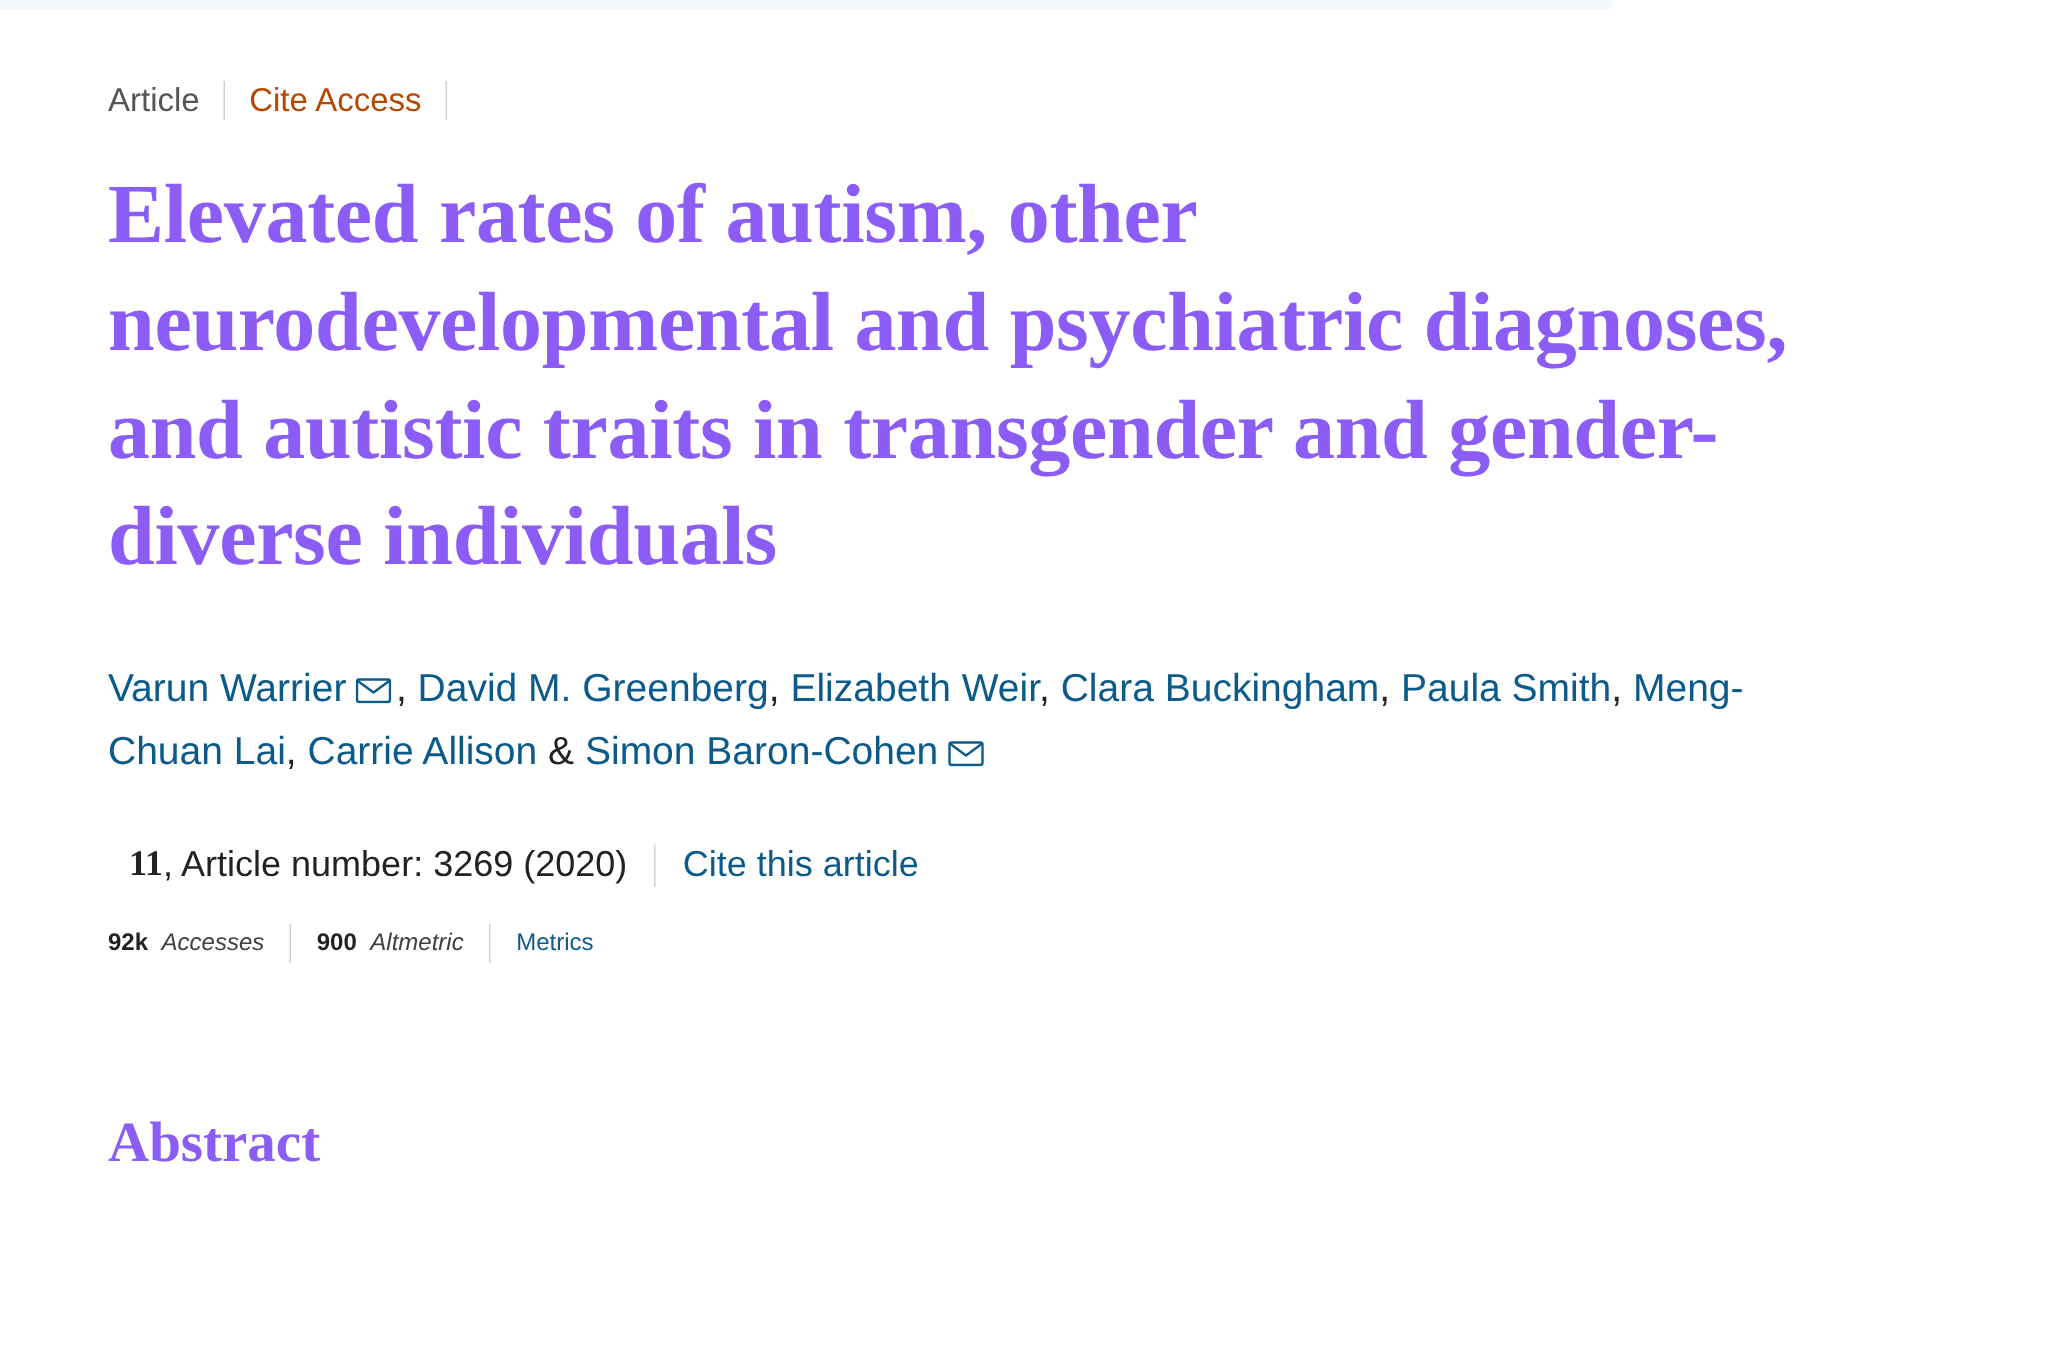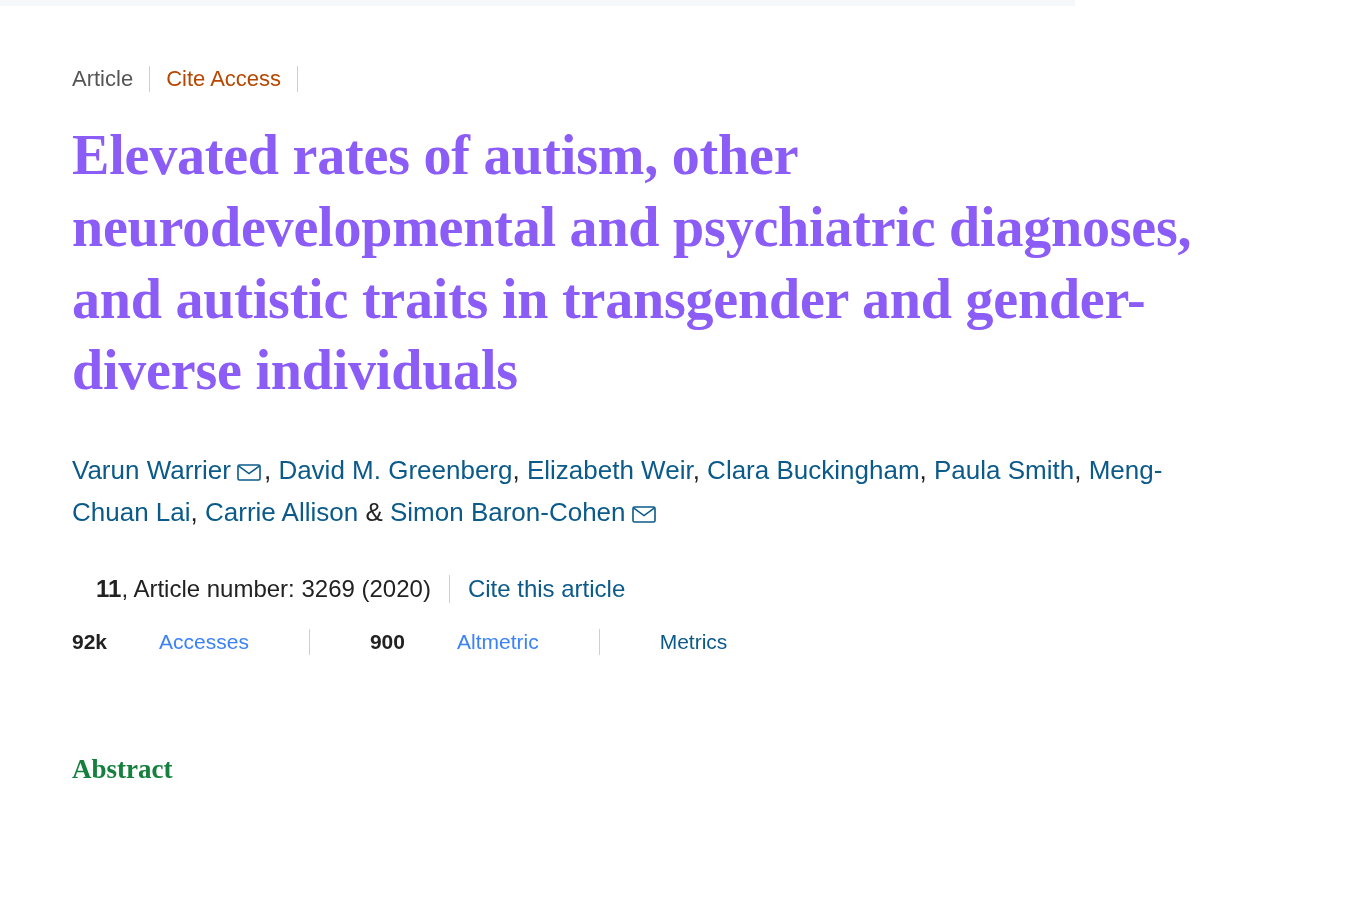--- a/index.html
+++ b/index.html
@@ -25,21 +25,21 @@
   .top-strip {
     position: absolute;
     top: 0;
     left: 0;
     width: 1075px;
     height: 6px;
     background: #f4f8fb;
   }
   .content {
     position: absolute;
-    top: 12px;
+    top: 0;
     left: 72px;
     width: 1230px;
   }
   
   .meta-line {
     display: flex;
     align-items: center;
     font-size: 22px;
     line-height: 1.2;
     padding-top: 54px;
@@ -111,74 +111,75 @@
   .journal-name {
     font-family: "Liberation Serif", serif;
     font-style: italic;
     font-size: 26px;
     color: #0b5a8a;
     text-decoration: none;
     cursor: pointer;
   }
   .journal-volume {
     font-weight: bold;
-    margin-left: 24px;
+    margin-left: 14px;
+    font-family: Liberation Serif, serif;
   }
   .journal-rest {
     margin-left: 0;
   }
   .thin-divider {
     display: inline-block;
     width: 1px;
     height: 28px;
     background: #cfcfcf;
     margin: 0 18px;
   }
   .cite-link {
     color: #0b5a8a;
     text-decoration: none;
     cursor: pointer;
   }
   
   .metrics-line {
     margin-top: 24px;
-    font-size: 21px;
+    font-size: 16px;
     line-height: 1.3;
     display: flex;
     align-items: center;
     color: #4a4a4a;
     white-space: nowrap;
-    gap: 43px;
   }
   .metric-num {
     font-weight: bold;
     color: #222222;
     margin-right: 9px;
   }
   .metric-label {
-    color: #3b82f6;
+    color: #404040;
+    font-style: italic;
   }
   .metrics-divider {
     display: inline-block;
     width: 1px;
     height: 26px;
     background: #cfcfcf;
     margin: 0 17px;
   }
   .metrics-link {
     color: #0b5a8a;
     text-decoration: none;
     cursor: pointer;
   }
   
   .abstract-heading {
     font-family: "Liberation Serif", serif;
     font-weight: bold;
-    font-size: 27px;
-    color: #15803d;
+    font-size: 38px;
+    color: #8b5cf6;
     margin-top: 98px;
   }
 </style>
 </head>
 <body>
 
 <div class="page">
   <div class="top-strip"></div>
 
   <div class="content">

